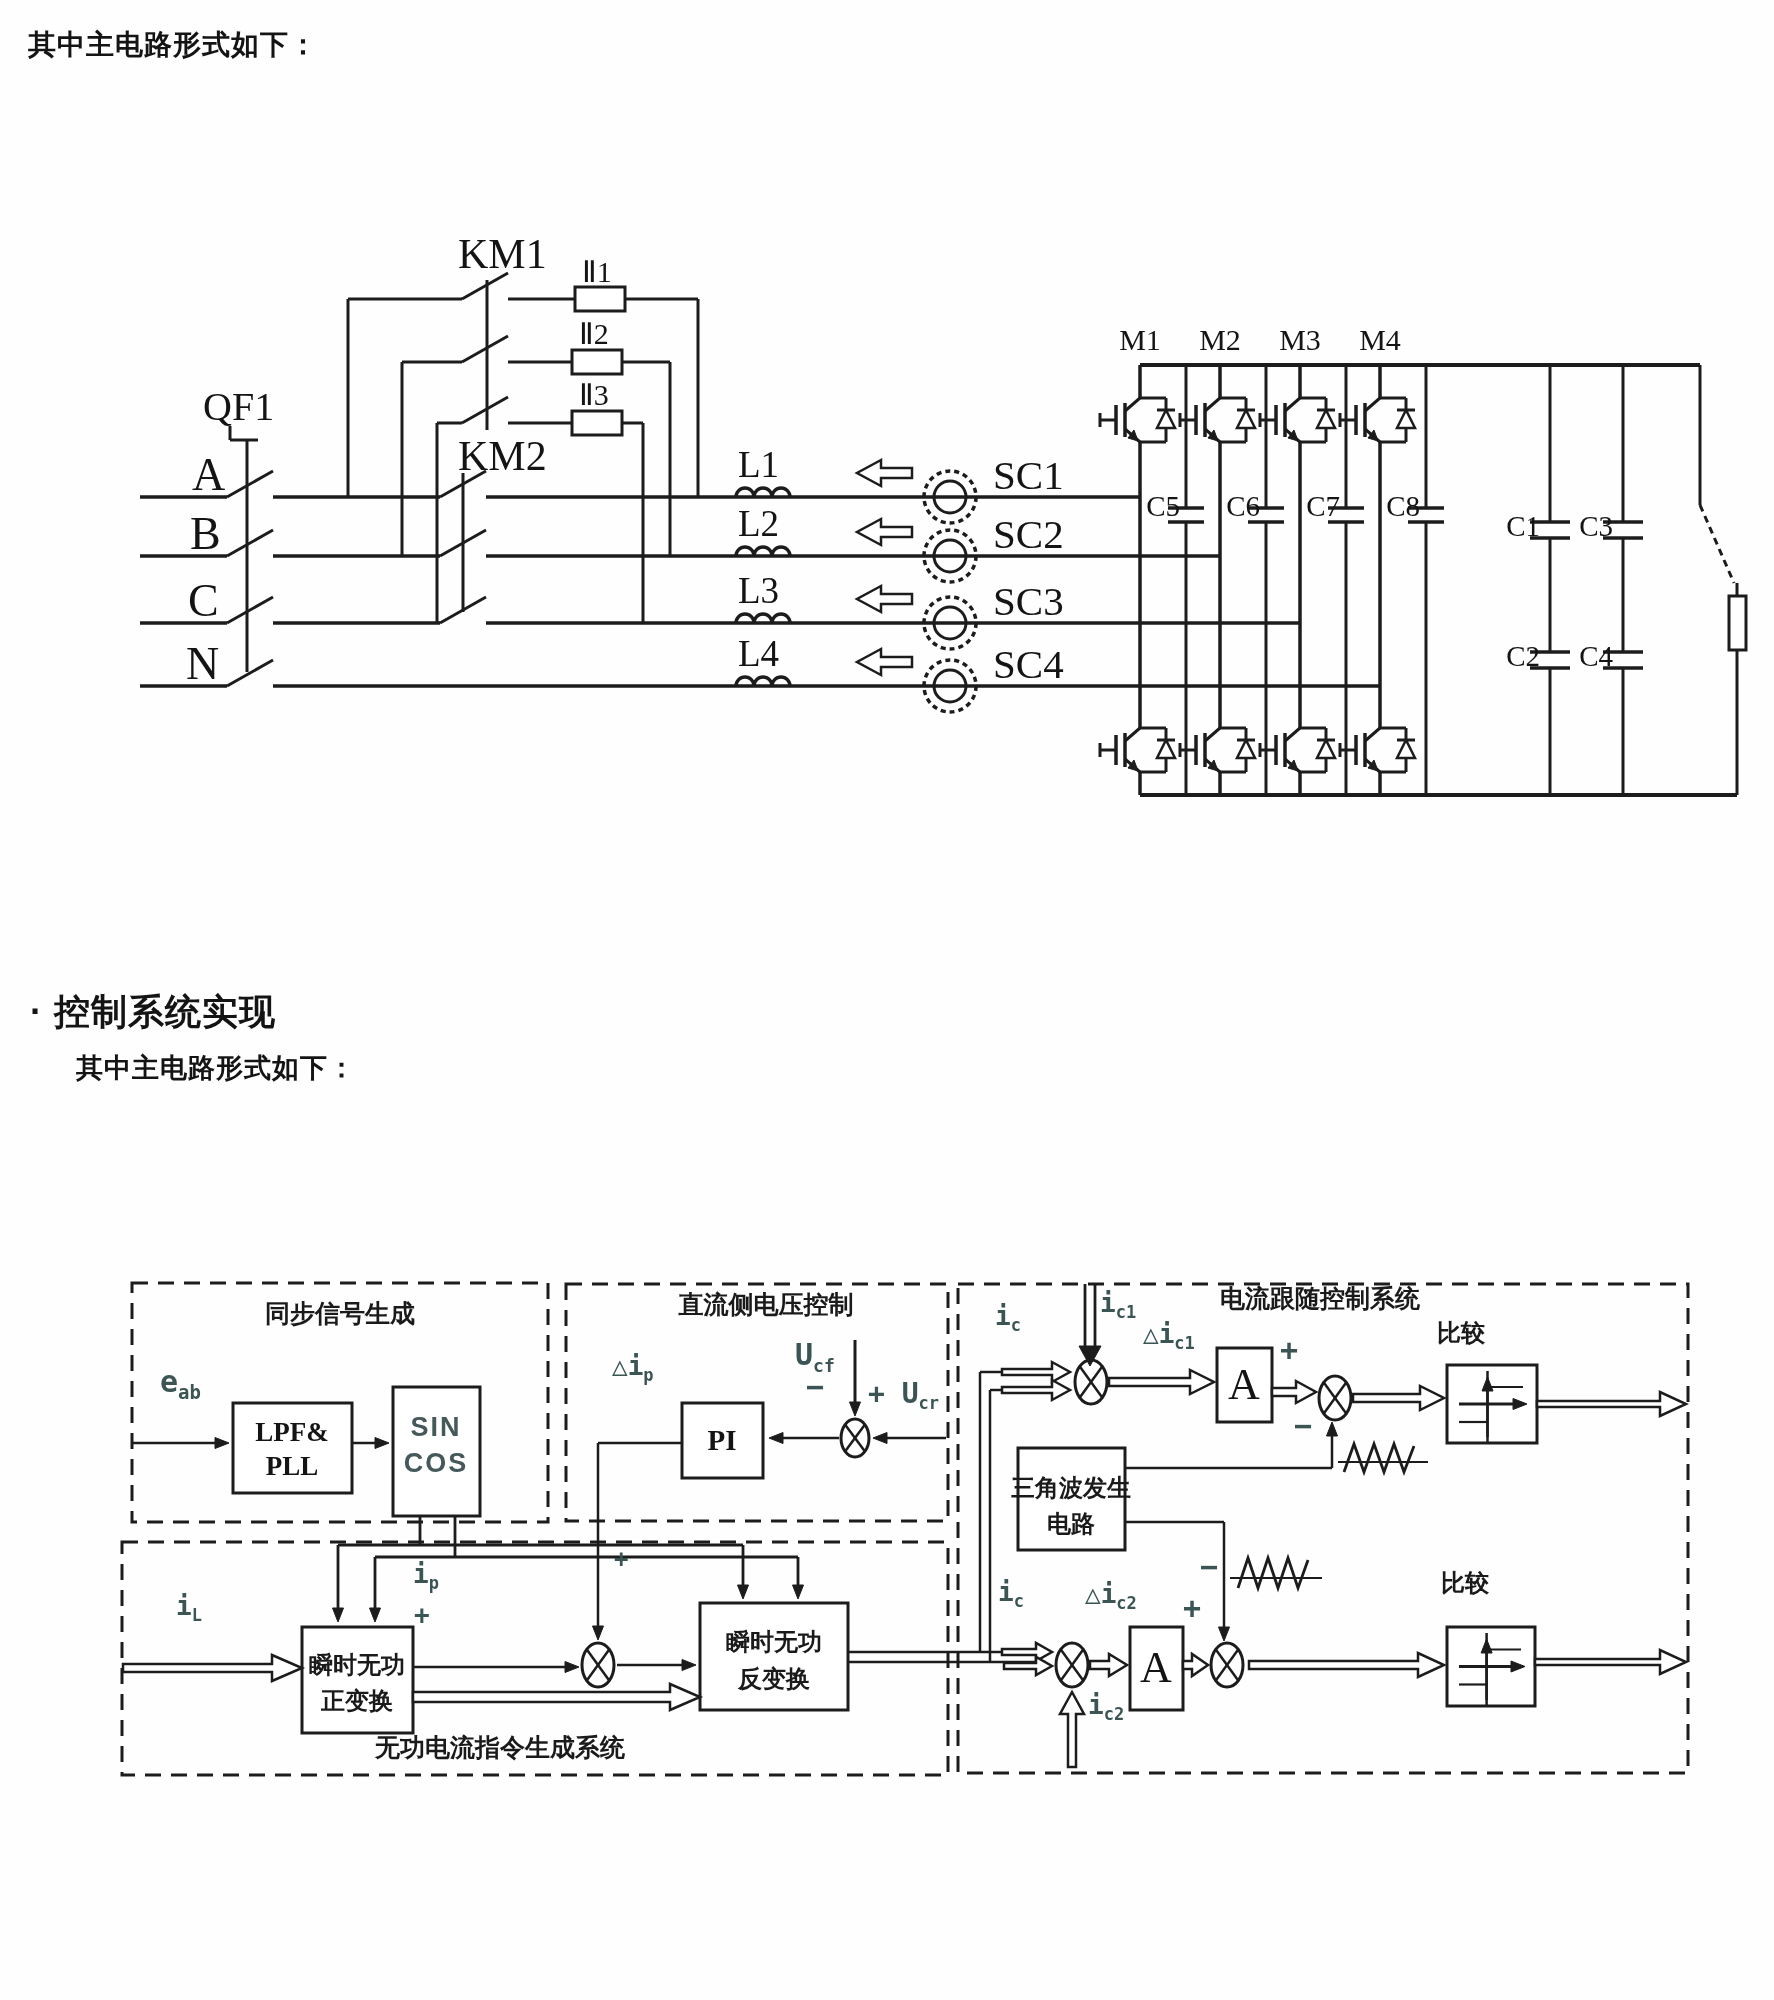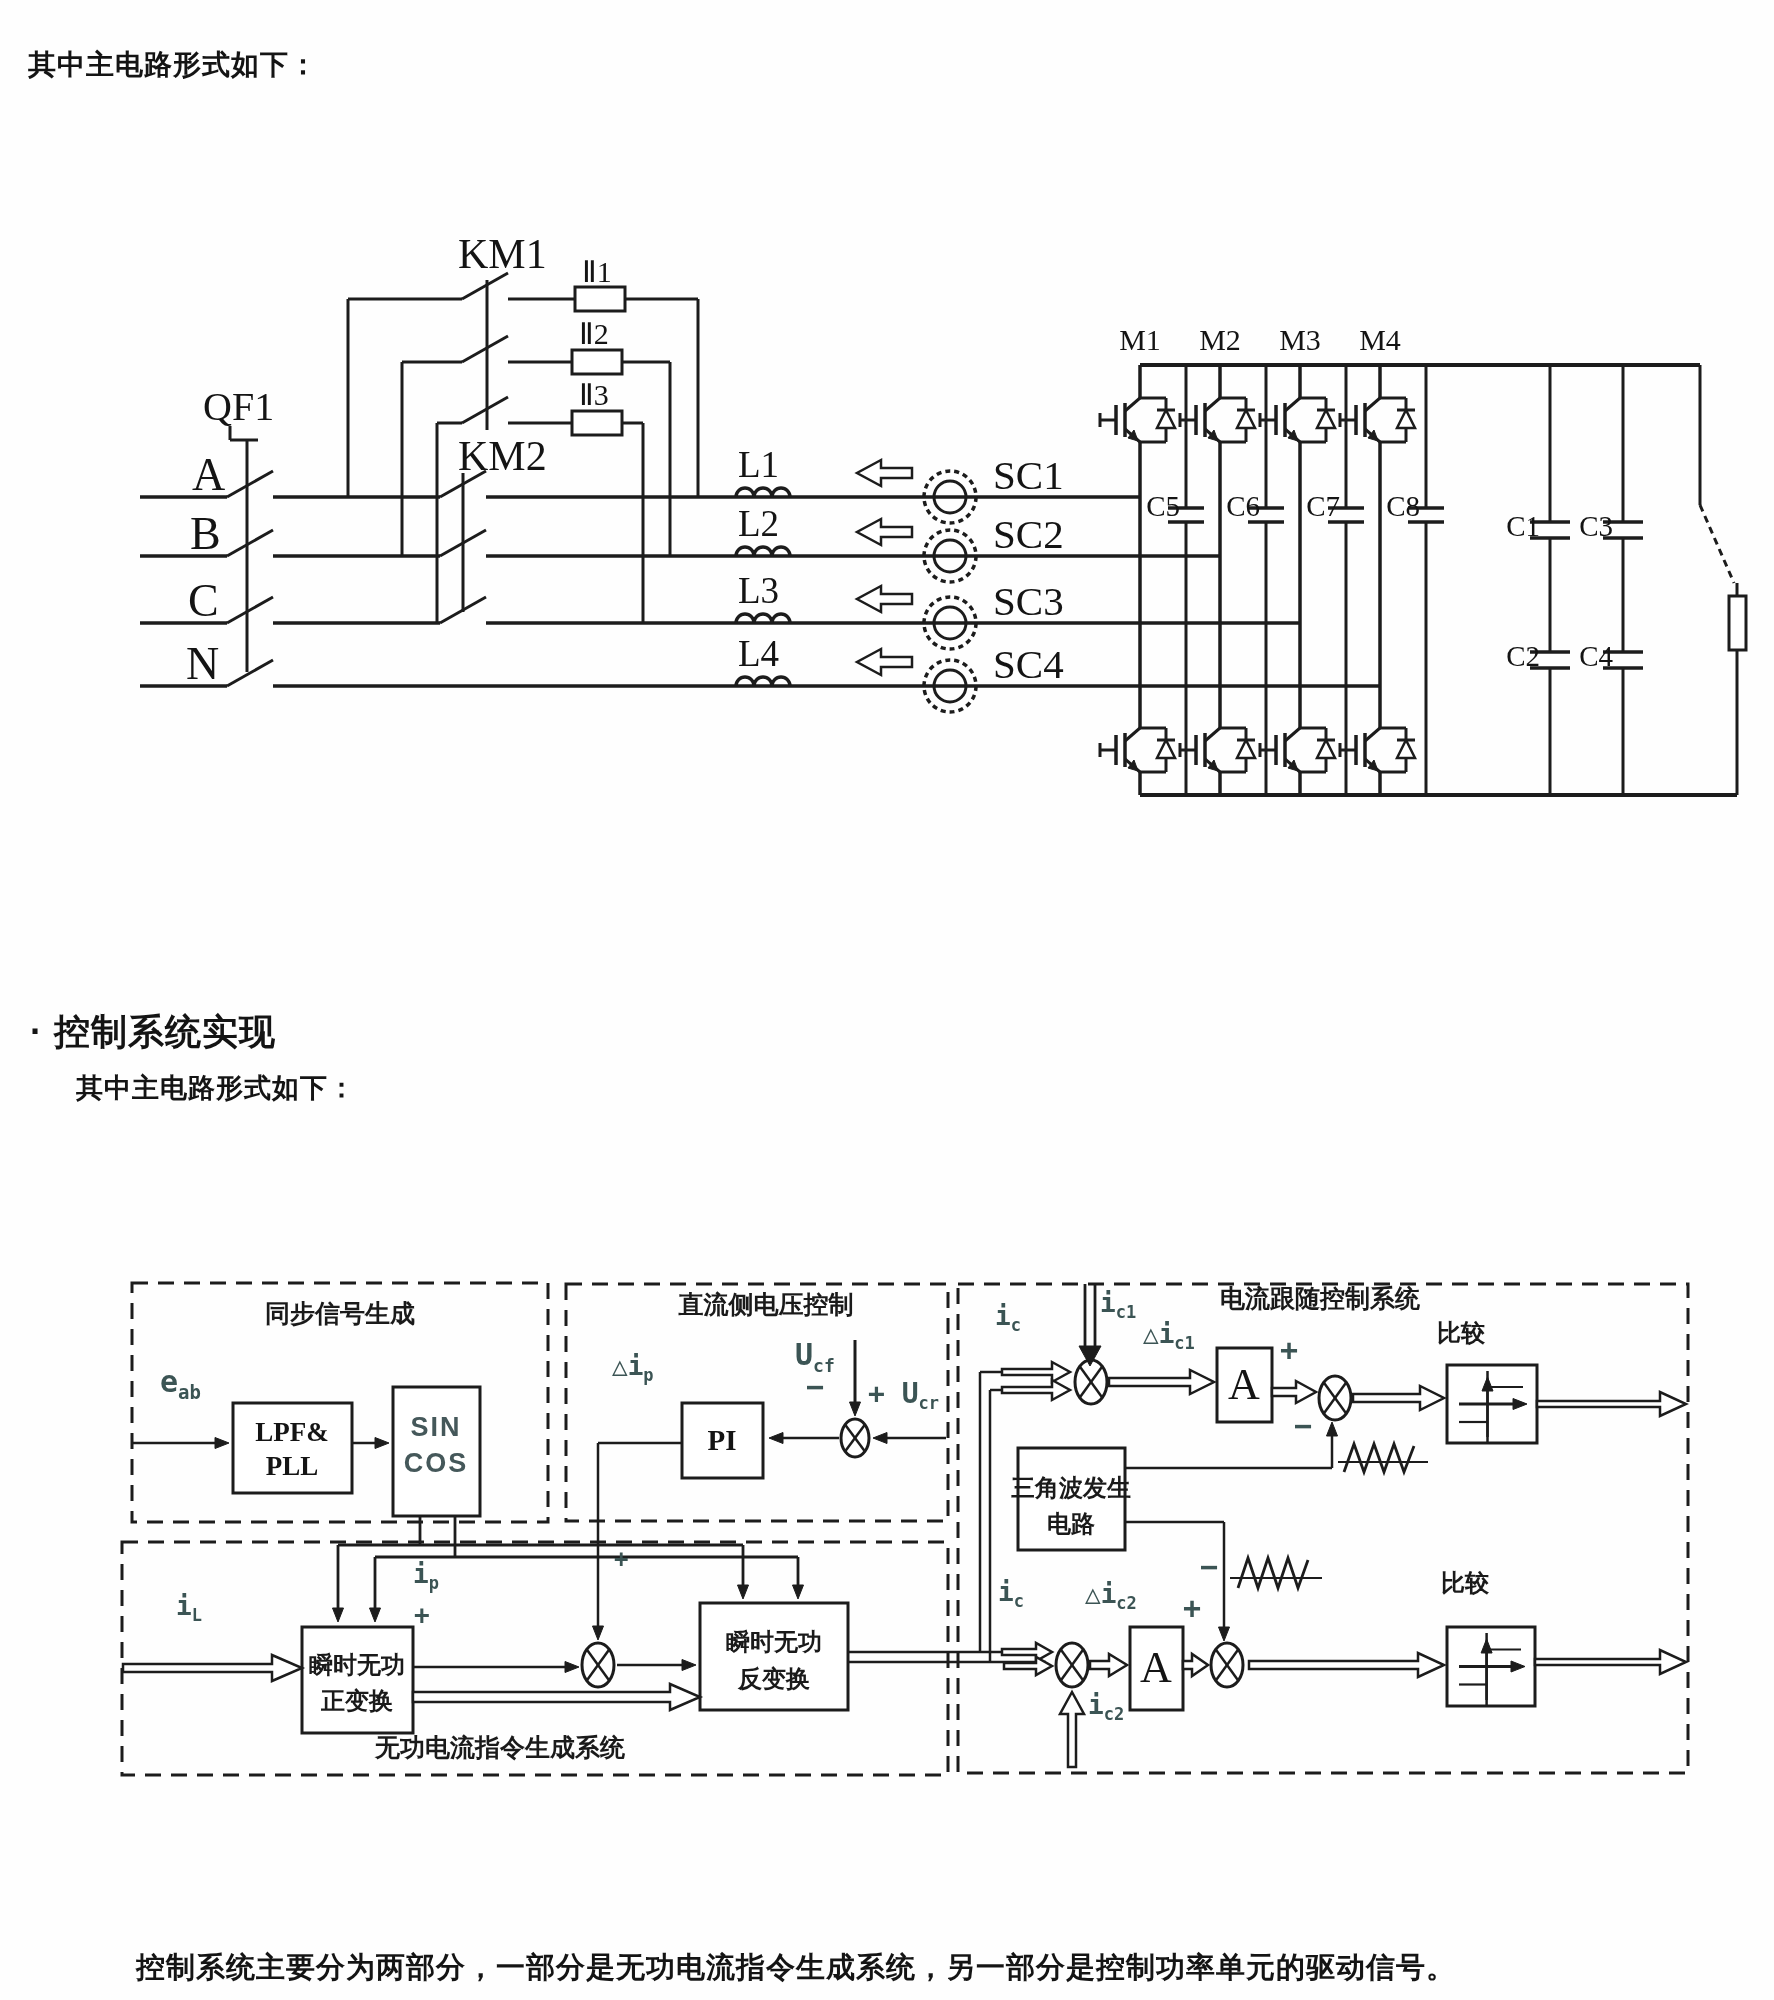--- a/index.html
+++ b/index.html
@@ -1,38 +1,37 @@
 <!DOCTYPE html>
 <html><head>
 <meta charset="utf-8">
 <style>
   html,body{margin:0;padding:0;background:#ffffff;}
   #page{position:relative;width:1774px;height:2000px;background:#fefefe;overflow:hidden;
         font-family:"Liberation Sans",sans-serif;color:#111;}
-  .htext{position:absolute;font-weight:700;color:#141414;letter-spacing:1px;white-space:nowrap;margin-top:20px;}
+  .htext{position:absolute;font-weight:700;color:#141414;letter-spacing:1px;white-space:nowrap;}
   #svgAll{position:absolute;left:0;top:0;}
   .ser{font-family:"Liberation Serif",serif;fill:#141414;}
   .cjk{font-family:"Liberation Sans",sans-serif;fill:#1a1a1a;font-weight:600;}
   .sym{font-family:"DejaVu Sans Mono",monospace;font-weight:700;fill:#3b5454;}
   .bser{font-family:"Liberation Serif",serif;font-weight:700;fill:#141414;}
   .sin{font-family:"Liberation Sans",sans-serif;fill:#45585a;font-weight:600;letter-spacing:2px;}
   text{user-select:none;}
 </style>
 </head>
 <body>
 
 <div id="page">
 
   <div class="htext" style="left:28px;top:26px;font-size:28px;">其中主电路形式如下：</div>
 
   <div class="htext" style="left:30px;top:988px;font-size:36px;">· 控制系统实现</div>
 
   <div class="htext" style="left:76px;top:1050px;font-size:27px;">其中主电路形式如下：</div>
 
-  <div class="htext" style="left:136px;top:1928px;font-size:29px;">控制系统主要分为两部分，一部分是无功电流指令生成系统，另一部分是控制功率单元的驱动信号。</div>
 
   <svg id="svgAll" width="1774" height="2000" viewBox="0 0 1774 2000">
     <g id="geo">
         <line x1="140" y1="497" x2="227" y2="497" stroke="#1c1c1c" stroke-width="3.5"></line>
         <line x1="227" y1="497" x2="273" y2="471" stroke="#1c1c1c" stroke-width="3"></line>
         <line x1="140" y1="556" x2="227" y2="556" stroke="#1c1c1c" stroke-width="3.5"></line>
         <line x1="227" y1="556" x2="273" y2="530" stroke="#1c1c1c" stroke-width="3"></line>
         <line x1="140" y1="623" x2="227" y2="623" stroke="#1c1c1c" stroke-width="3.5"></line>
         <line x1="227" y1="623" x2="273" y2="597" stroke="#1c1c1c" stroke-width="3"></line>
         <line x1="140" y1="686" x2="227" y2="686" stroke="#1c1c1c" stroke-width="3.5"></line>

